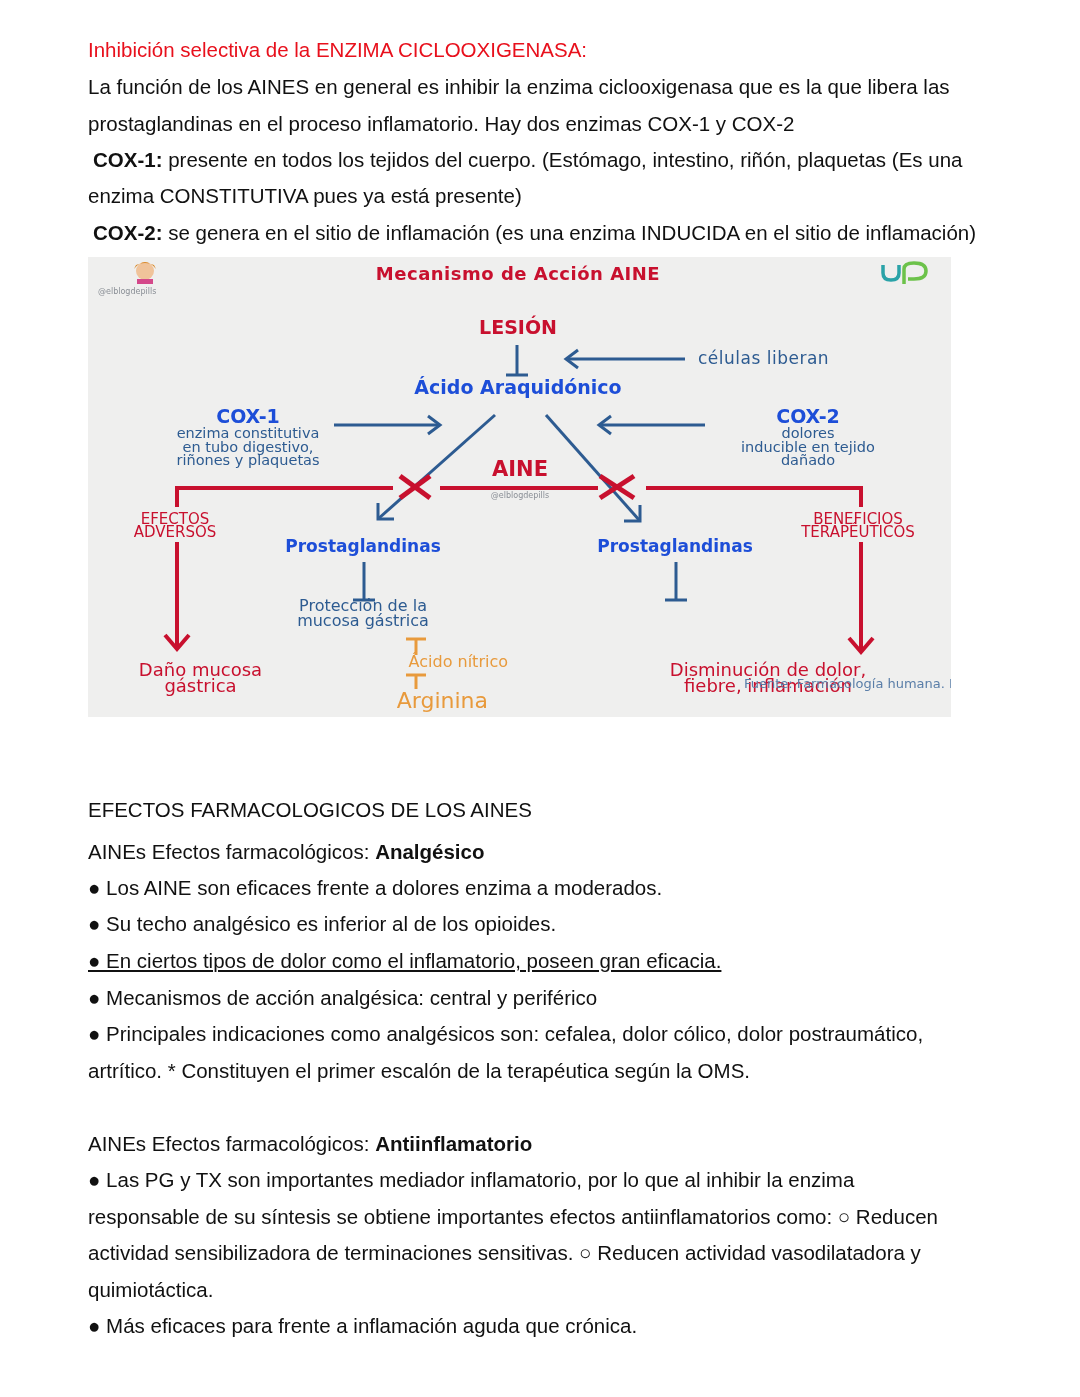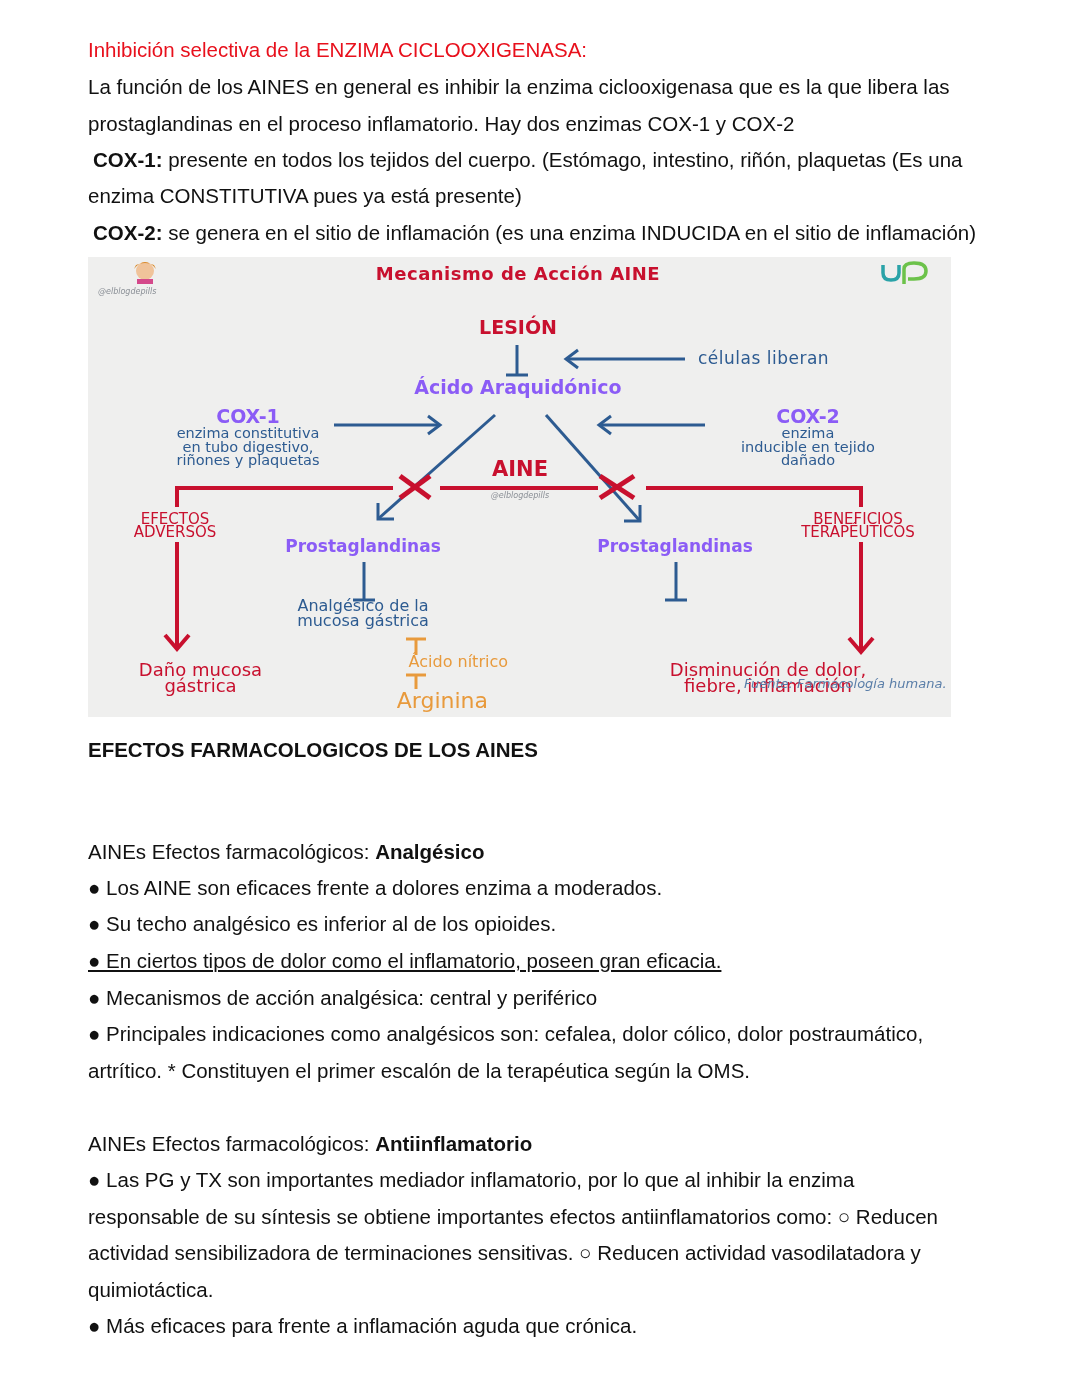--- a/index.html
+++ b/index.html
@@ -8,23 +8,23 @@
   .line { position: absolute; left: 88px; font-size: 20.5px; white-space: nowrap; line-height: 24px; }
   .red { color: #e8101c; }
   b { font-weight: bold; }
   .fig { position: absolute; left: 88px; top: 257px; width: 863px; height: 460px;
          background: #efefee; overflow: hidden; }
   .fig svg { position: absolute; left: 0; top: 0; }
   .ft { position: absolute; font-family: "DejaVu Sans", sans-serif; white-space: nowrap; text-align: center; }
   .title { color: #c8102e; font-weight: bold; font-size: 18px; letter-spacing: 0.5px; }
   .rd { color: #c8102e; }
   .bl { color: #2d5b91; }
-  .dbl { color: #8b5cf6; }
+  .dbl { color: #1d4ed8; }
   .or { color: #e89a3c; text-align: right; }
-  .gy { color: #8a8f96; font-style: italic; }
+  .gy { color: #8a8f96; }
 </style>
 </head>
 <body>
 
 <div class="line red" style="top:38px;">Inhibición selectiva de la ENZIMA CICLOOXIGENASA:</div>
 <div class="line" style="top:75px;">La función de los AINES en general es inhibir la enzima ciclooxigenasa que es la que libera las</div>
 <div class="line" style="top:112px;">prostaglandinas en el proceso inflamatorio. Hay dos enzimas COX-1 y COX-2</div>
 <div class="line" style="top:148px; left:93px;"><b>COX-1:</b><span> presente en todos los tejidos del cuerpo. (Estómago, intestino, riñón, plaquetas (Es una</span></div>
 <div class="line" style="top:184px;">enzima CONSTITUTIVA pues ya está presente)</div>
 <div class="line" style="top:221px; left:93px;"><b>COX-2:</b><span> se genera en el sitio de inflamación (es una enzima INDUCIDA en el sitio de inflamación)</span></div>
@@ -98,61 +98,61 @@
 
   <div class="ft dbl" style="left:60px; top:148px; width:200px; font-size:19px; font-weight:bold;">COX-1</div>
   <div class="ft bl" style="left:40px; top:170px; width:240px; font-size:14.5px; line-height:13.5px;">
     <div>enzima constitutiva</div>
     <div>en tubo digestivo,</div>
     <div>riñones y plaquetas</div>
   </div>
 
   <div class="ft dbl" style="left:620px; top:148px; width:200px; font-size:19px; font-weight:bold;">COX-2</div>
   <div class="ft bl" style="left:590px; top:170px; width:260px; font-size:14.5px; line-height:13.5px;">
-    <div>enzima</div>
+    <div>dolores</div>
     <div>inducible en tejido</div>
     <div>dañado</div>
   </div>
 
   <div class="ft rd" style="left:372px; top:200px; width:120px; font-size:21px; font-weight:bold;">AINE</div>
   <div class="ft gy" style="left:372px; top:234px; width:120px; font-size:8px;">@elblogdepills</div>
 
   <div class="ft rd" style="left:12px; top:256px; width:150px; font-size:15px; line-height:13px;">
     <div>EFECTOS</div>
     <div>ADVERSOS</div>
   </div>
   <div class="ft rd" style="left:680px; top:256px; width:180px; font-size:15px; line-height:13px;">
     <div>BENEFICIOS</div>
     <div>TERAPÉUTICOS</div>
   </div>
 
   <div class="ft dbl" style="left:160px; top:279px; width:230px; font-size:17px; font-weight:bold;">Prostaglandinas</div>
   <div class="ft dbl" style="left:472px; top:279px; width:230px; font-size:17px; font-weight:bold;">Prostaglandinas</div>
 
   <div class="ft bl" style="left:150px; top:341px; width:250px; font-size:16px; line-height:15px;">
-    <div>Analgésico de la</div>
+    <div>Protección de la</div>
     <div>mucosa gástrica</div>
   </div>
 
   <div class="ft or" style="left:240px; top:395px; width:180px; font-size:16px;">Ácido nítrico</div>
   <div class="ft or" style="left:260px; top:431px; width:140px; font-size:22px;">Arginina</div>
 
   <div class="ft rd" style="left:20px; top:405px; width:185px; font-size:18px; line-height:16px;">
     <div>Daño mucosa</div>
     <div>gástrica</div>
   </div>
   <div class="ft rd" style="left:530px; top:405px; width:300px; font-size:18px; line-height:16px;">
     <div>Disminución de dolor,</div>
     <div>fiebre, inflamación</div>
   </div>
 
   <div class="ft gy" style="left:656px; top:419px; font-size:13px; color:#5a7ea8;">Fuente: Farmacología humana. Flórez</div>
 </div>
 
-<div class="line" style="top:738px; font-weight:bold;">EFECTOS FARMACOLOGICOS DE LOS AINES</div>
+<div class="line" style="top:798px; font-weight:normal;">EFECTOS FARMACOLOGICOS DE LOS AINES</div>
 
 <div class="line" style="top:840px;"><span>AINEs Efectos farmacológicos: </span><b>Analgésico</b></div>
 <div class="line" style="top:876px;"> ● Los AINE son eficaces frente a dolores enzima a moderados.</div>
 <div class="line" style="top:912px;">● Su techo analgésico es inferior al de los opioides.</div>
 <div class="line" style="top:949px;text-decoration:underline;"> ● En ciertos tipos de dolor como el inflamatorio, poseen gran eficacia.</div>
 <div class="line" style="top:986px;"> ● Mecanismos de acción analgésica: central y periférico</div>
 <div class="line" style="top:1022px;">● Principales indicaciones como analgésicos son: cefalea, dolor cólico, dolor postraumático,</div>
 <div class="line" style="top:1059px;">artrítico. * Constituyen el primer escalón de la terapéutica según la OMS.</div>
 
 <div class="line" style="top:1132px;"><span>AINEs Efectos farmacológicos: </span><b>Antiinflamatorio</b></div>

